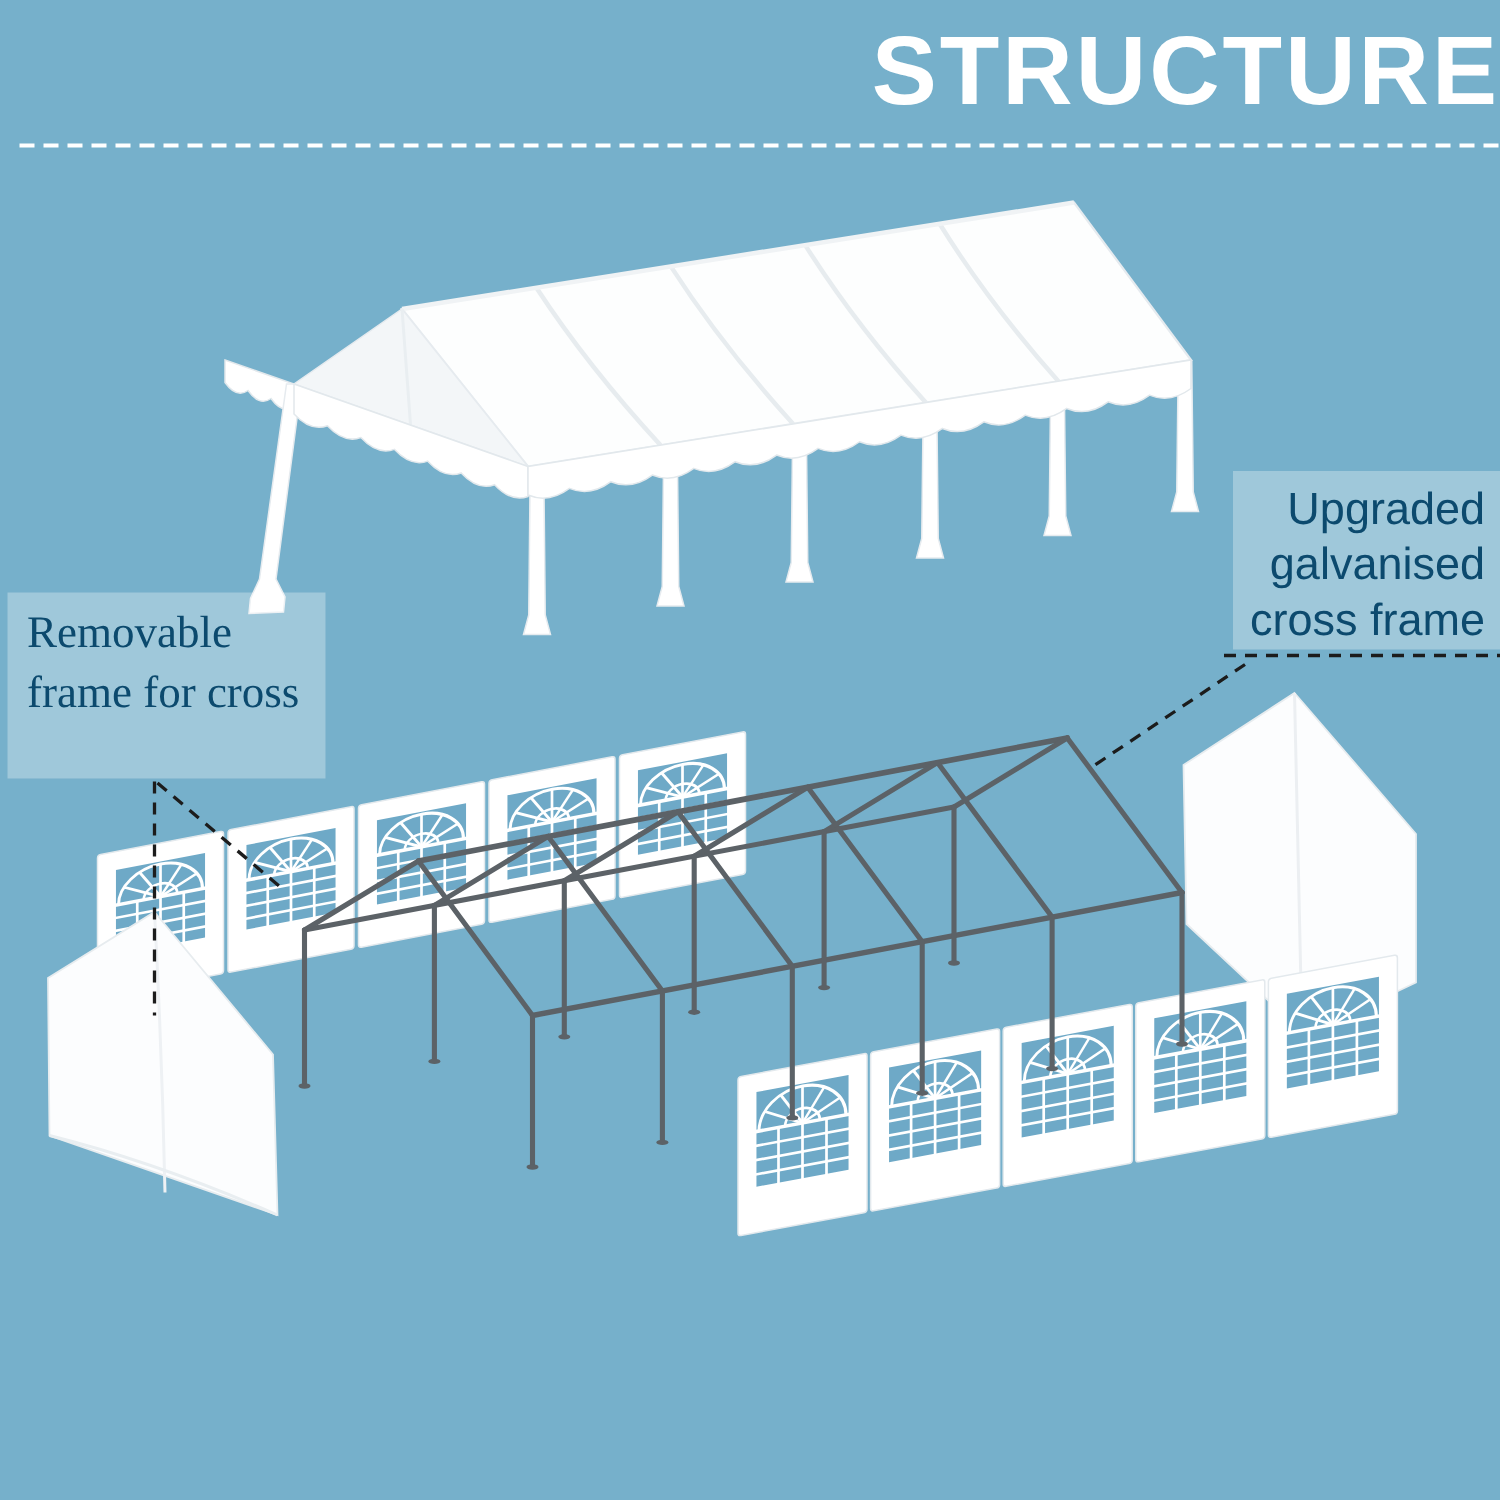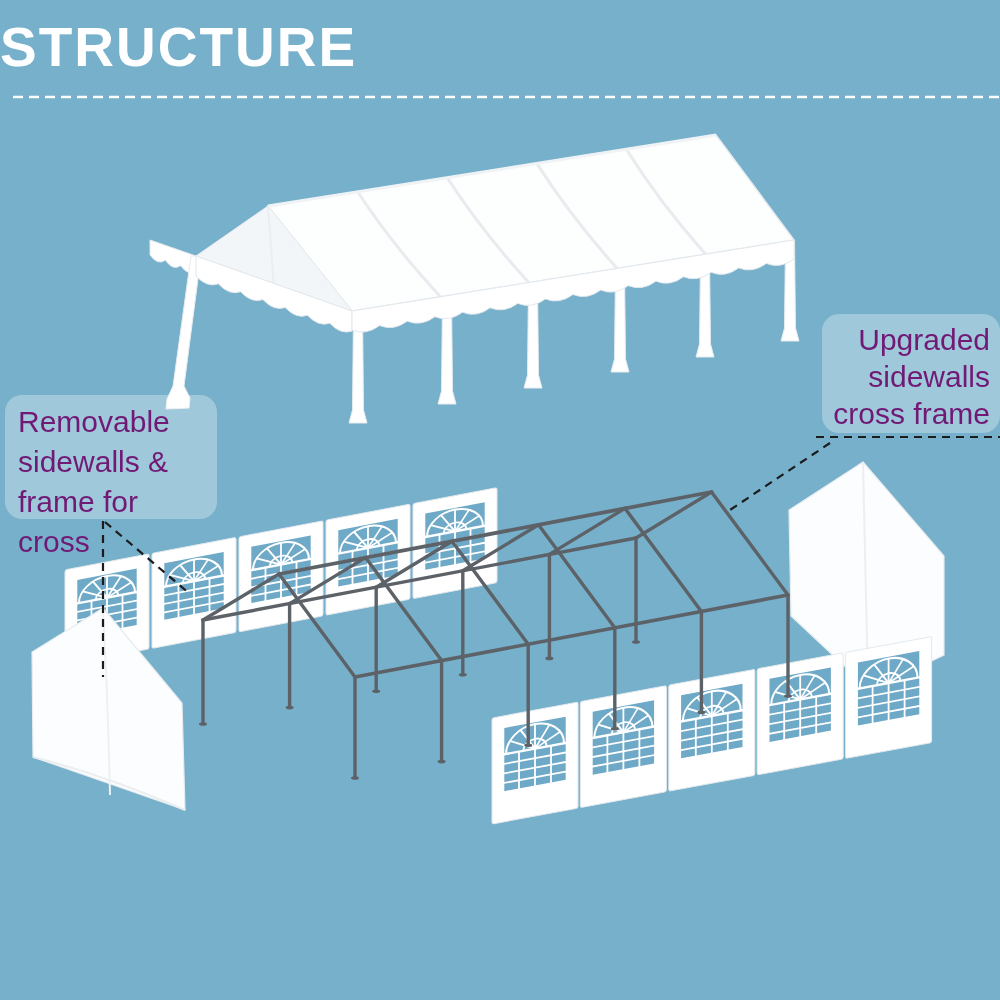--- a/index.html
+++ b/index.html
@@ -3,30 +3,31 @@
 <meta charset="utf-8">
 <style>
   html,body{margin:0;padding:0;}
   body{
     width:1000px;height:1000px;position:relative;overflow:hidden;
     background:#76b0cb;
     font-family:"Liberation Sans", sans-serif;
   }
   .title{
     position:absolute;top:16px;left:0;width:1000px;height:62px;
-    text-align:left;color:#ffffff;font-size:55px;font-weight:bold;
+    text-align:right;color:#ffffff;font-size:65px;font-weight:bold;
     letter-spacing:2px;line-height:62px;
   }
   .ann{
-    position:absolute;background:rgba(255,255,255,0.30);color:#701a75;border-radius:17px;
+    position:absolute;background:rgba(255,255,255,0.30);color:#0c4a6e;
   }
   .ann-left{
     left:5px;top:395px;width:212px;height:124px;
     font-size:30px;line-height:40px;padding:7px 0 0 13px;box-sizing:border-box;
     text-align:left;
+    font-family:Liberation Serif, serif;
   }
   .ann-right{
     left:822px;top:314px;width:178px;height:119px;
     font-size:30px;line-height:37px;padding:7px 10px 0 0;box-sizing:border-box;
     text-align:right;
   }
   .ann span{display:block;}
   svg#scene{position:absolute;left:0;top:0;}
 </style>
 </head>
@@ -307,21 +308,20 @@
       <path d="M105,522 L190,594" fill="none" stroke="#1c1c1c" stroke-width="2.2" stroke-dasharray="8 6"></path>
       <path d="M816,437 L1000,437" fill="none" stroke="#1c1c1c" stroke-width="2.2" stroke-dasharray="8 6"></path>
       <path d="M830,443 L727,512" fill="none" stroke="#1c1c1c" stroke-width="2.2" stroke-dasharray="8 6"></path>
     </g>
 </svg>
 
 <div class="title">STRUCTURE</div>
 
 <div class="ann ann-left">
   <span>Removable</span>
-  <span>sidewalls &amp;</span>
   <span>frame for cross</span>
 </div>
 
 <div class="ann ann-right">
   <span>Upgraded</span>
-  <span>sidewalls</span>
+  <span>galvanised</span>
   <span>cross frame</span>
 </div>
 
 </body></html>

